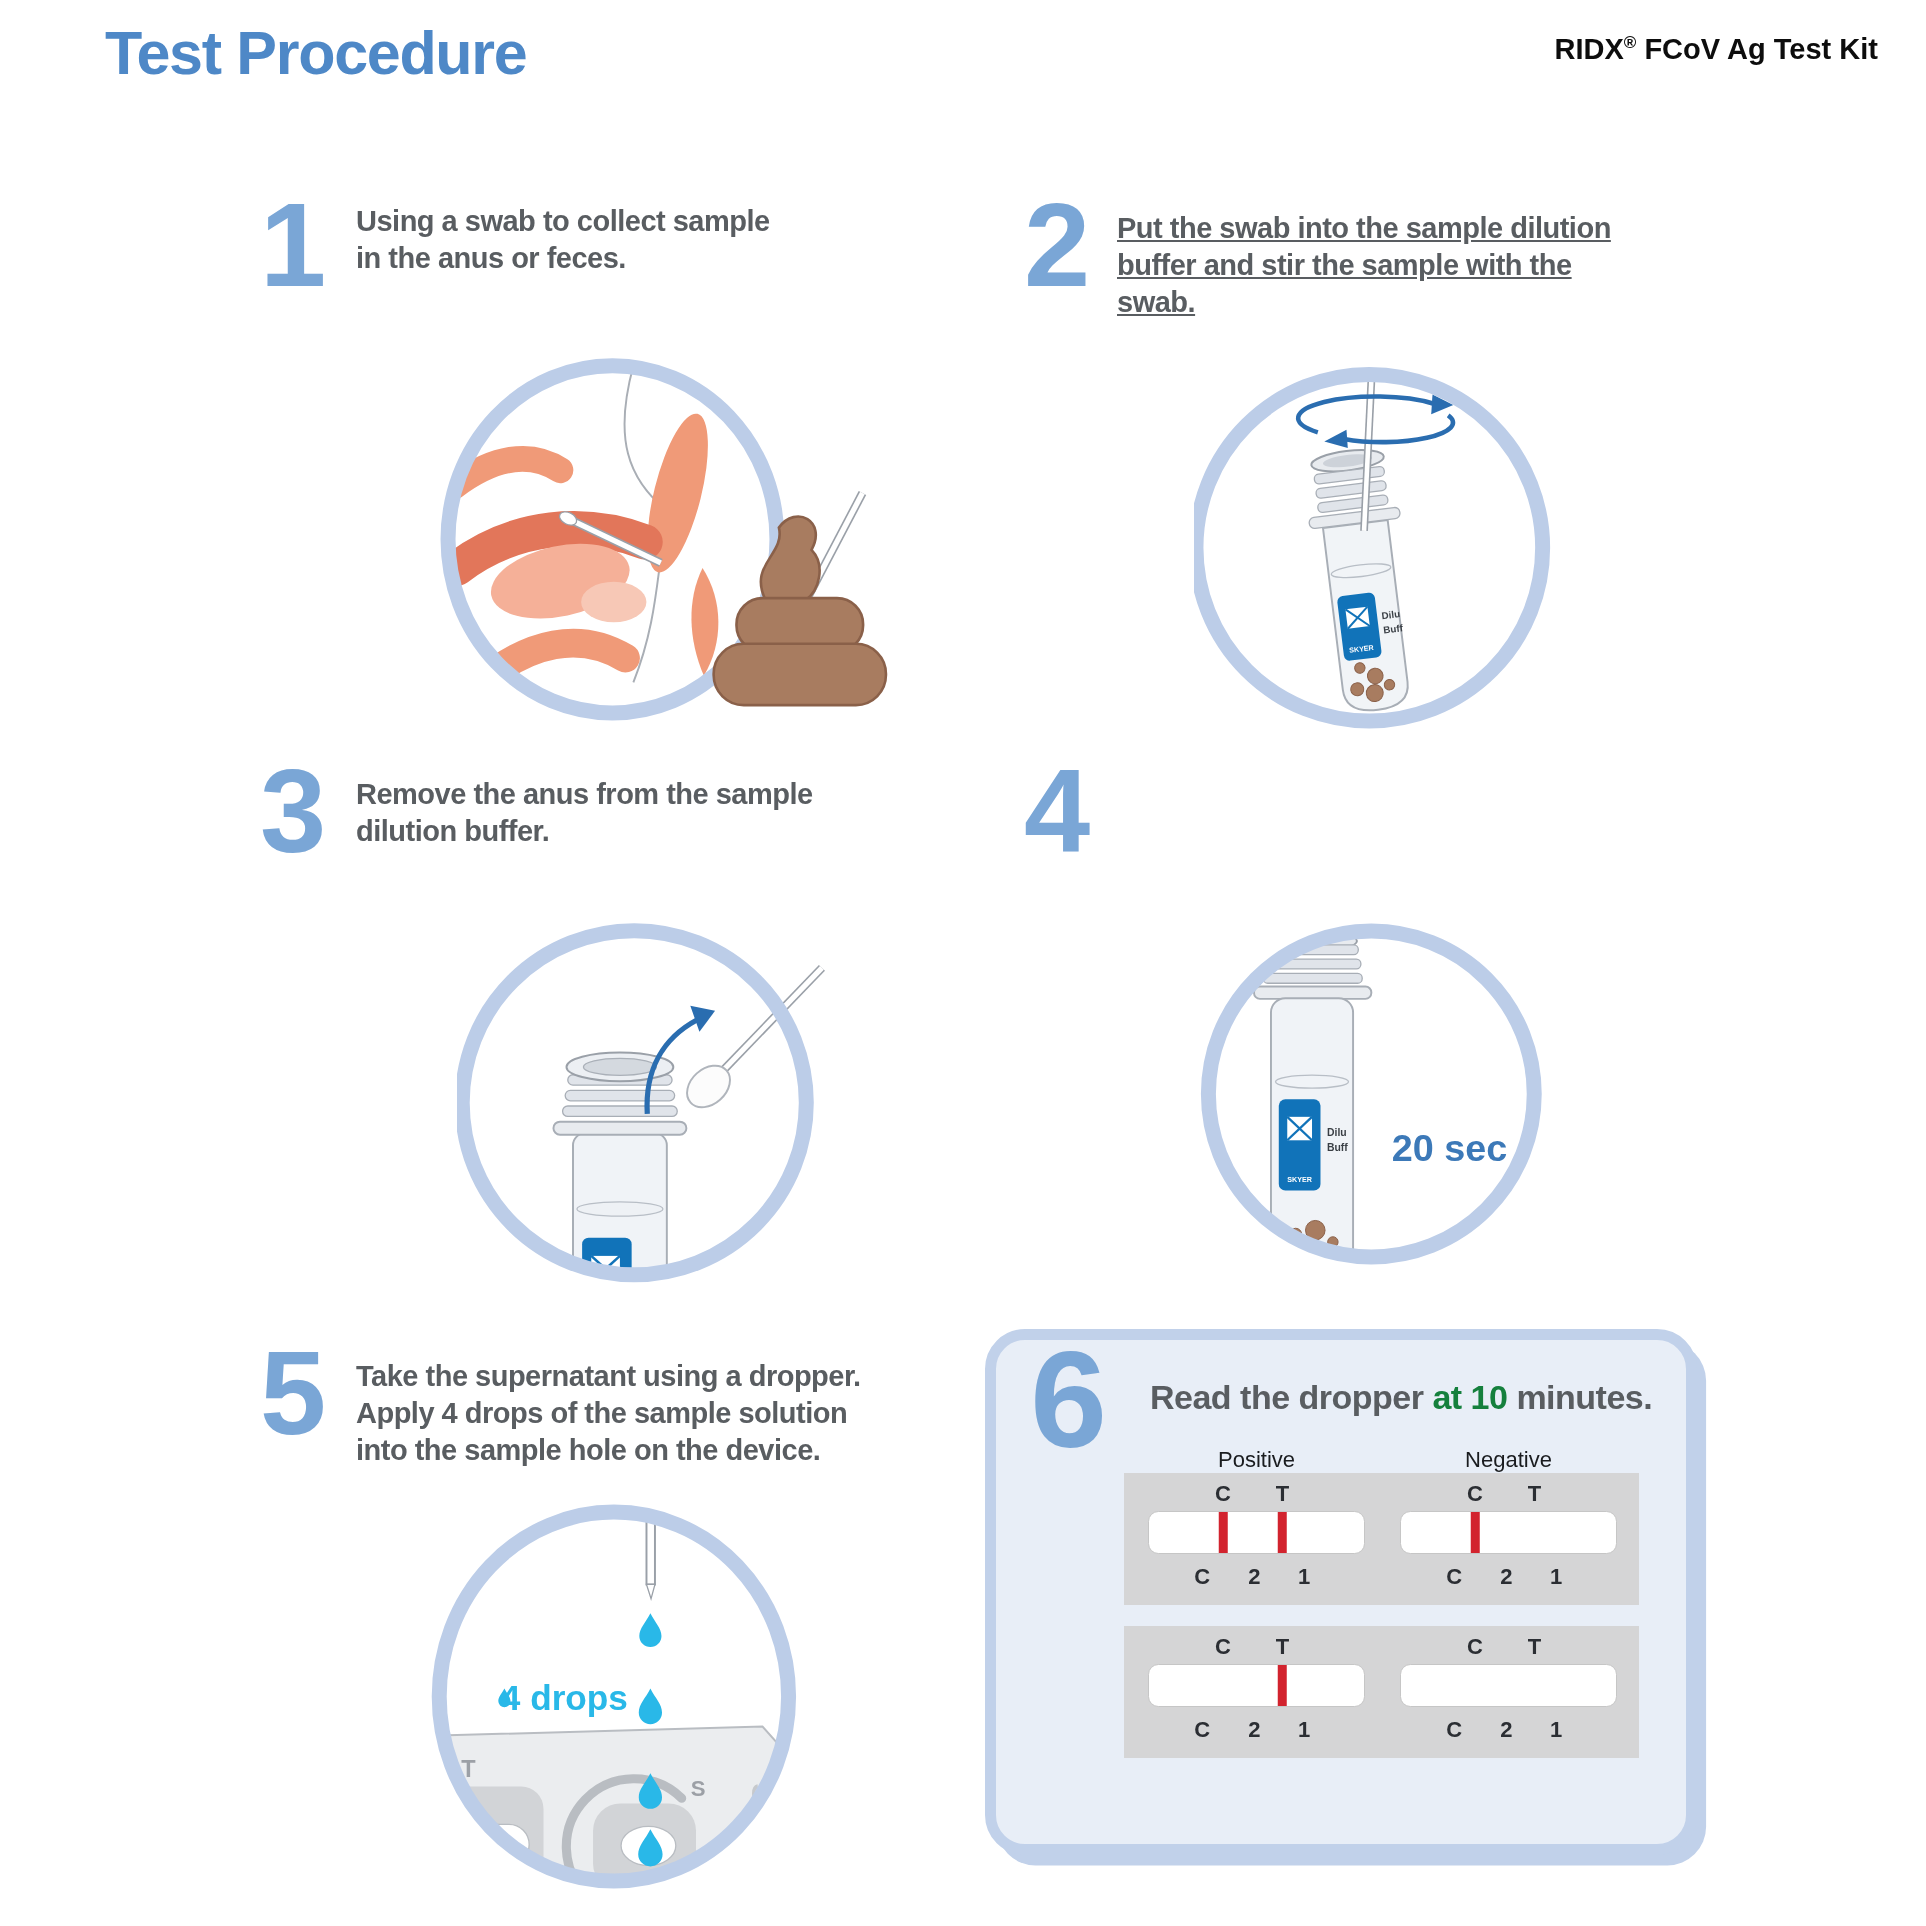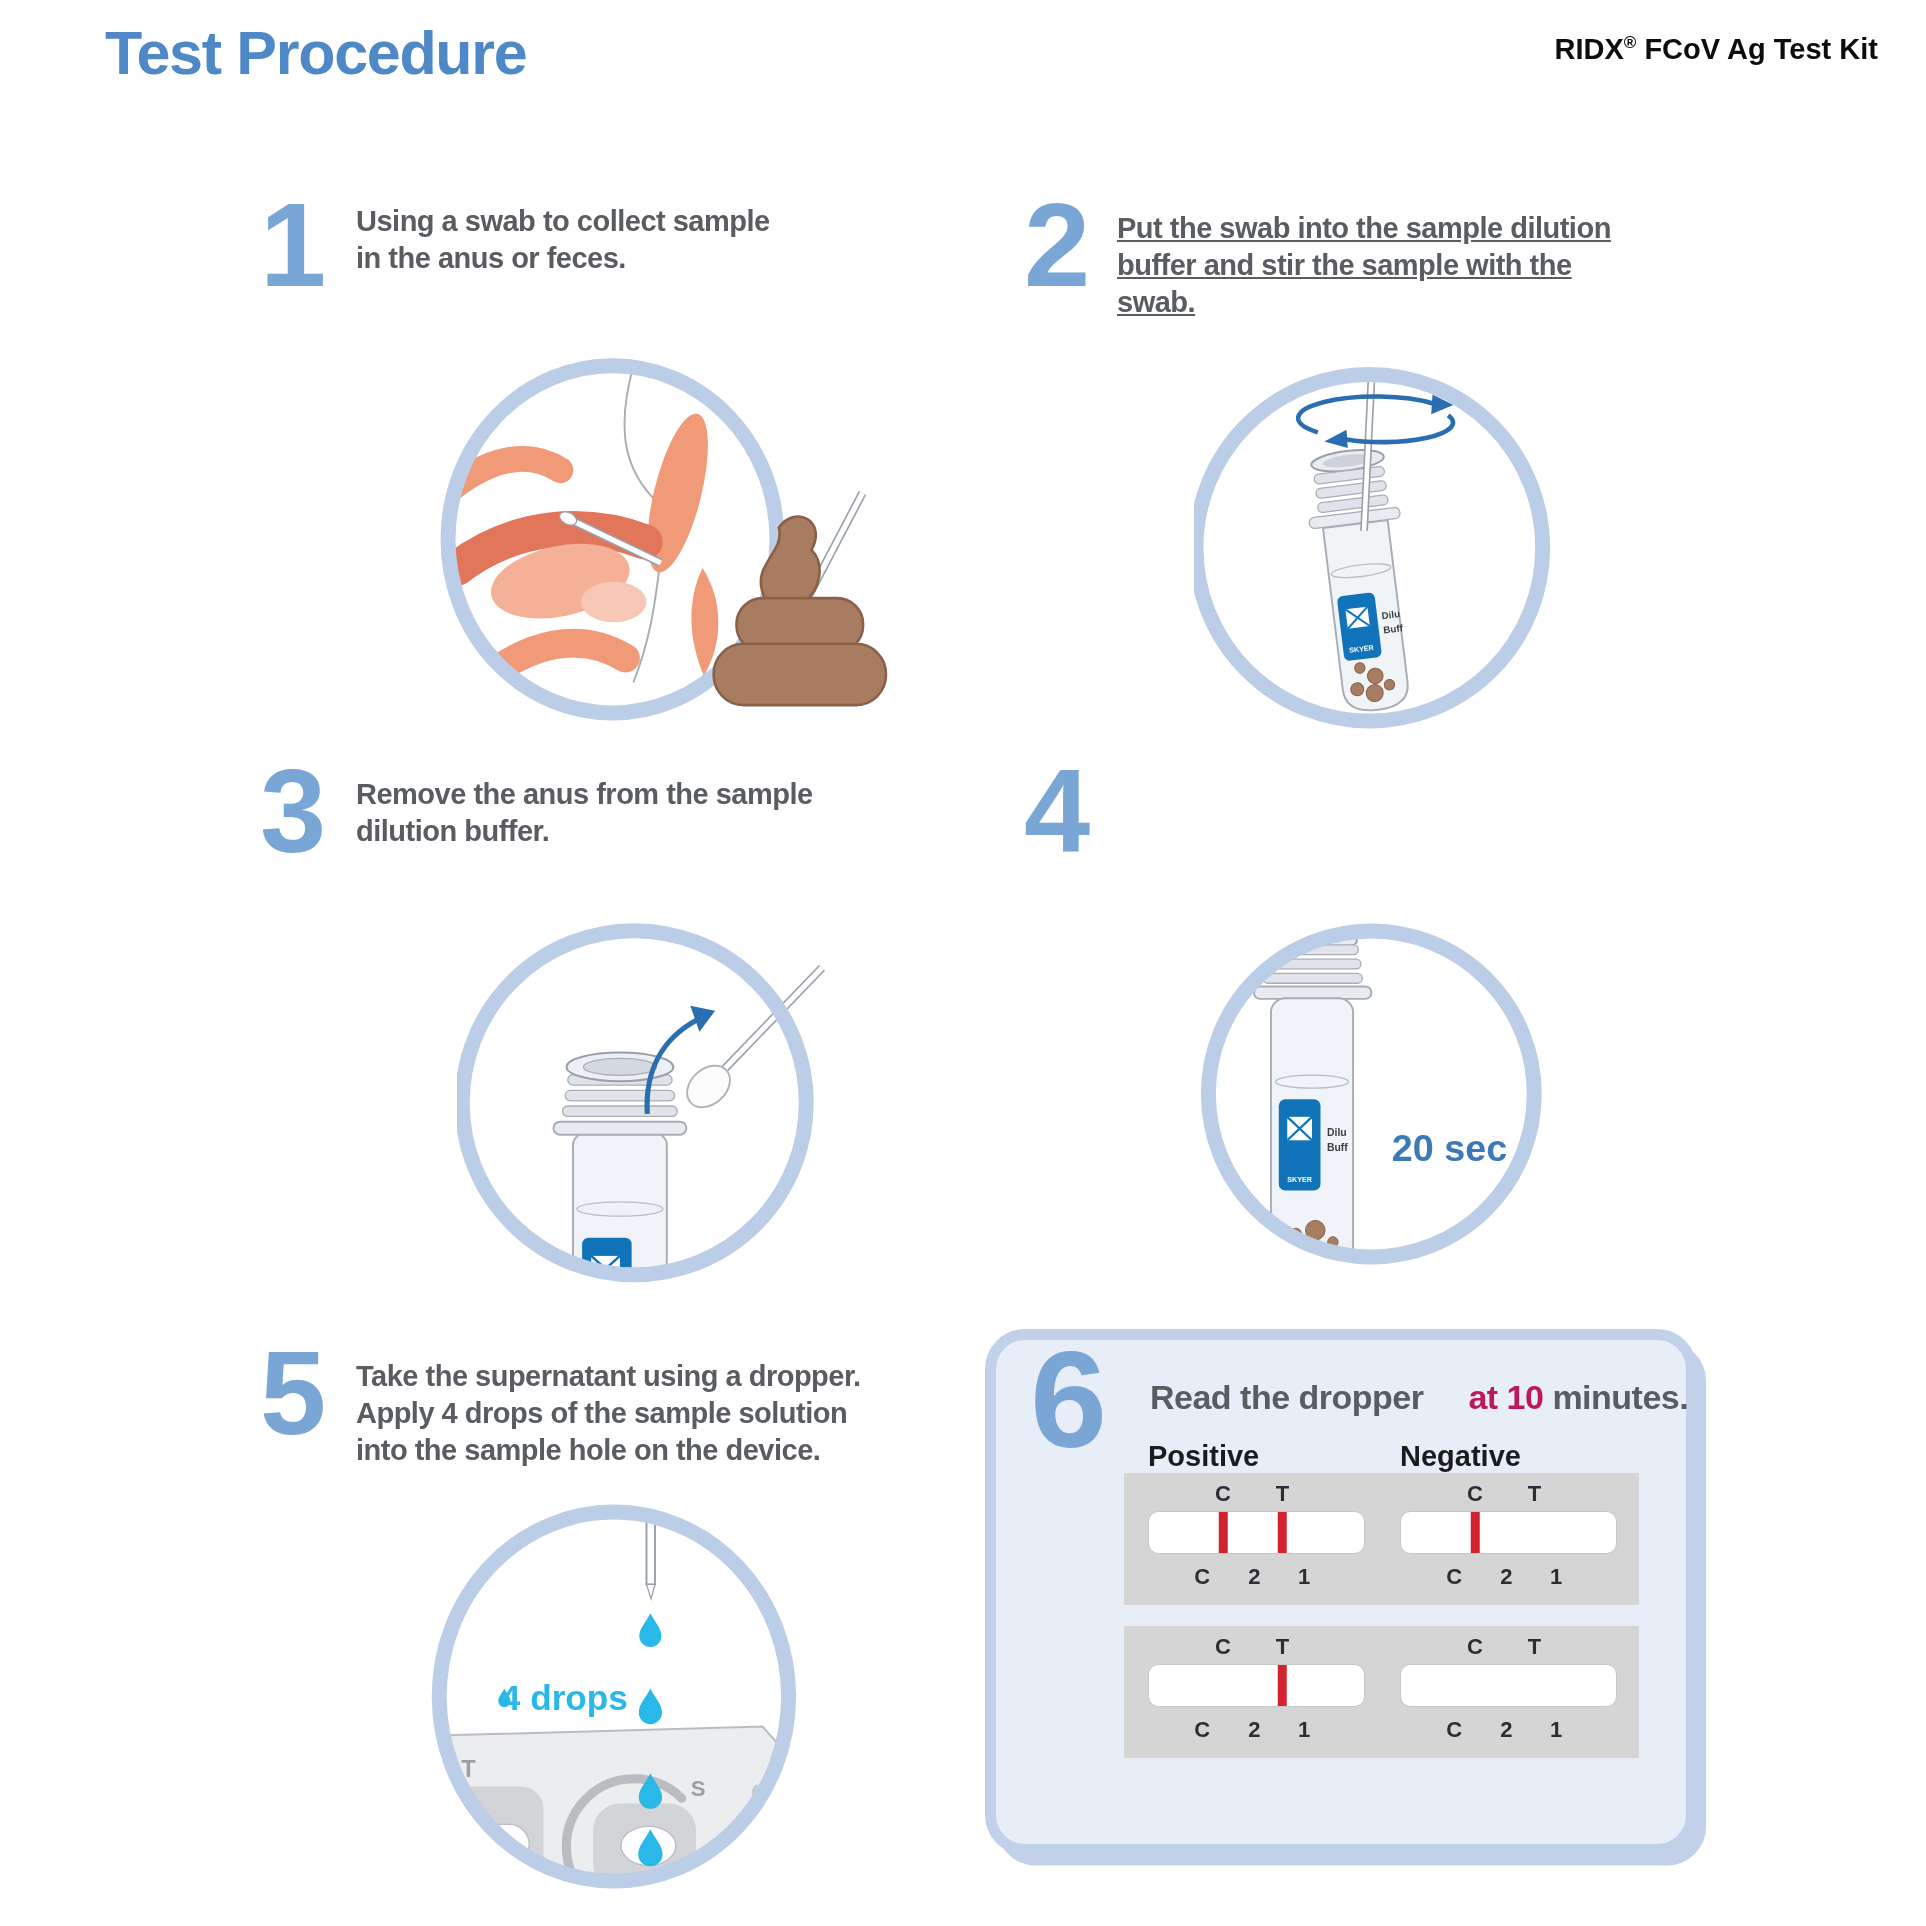--- a/index.html
+++ b/index.html
@@ -20,28 +20,28 @@
   .ill svg{display:block;}
   svg text{font-family:"Liberation Sans", sans-serif;}
 
   
   .panel6{position:absolute;left:985px;top:1329px;width:712px;height:526px;
           box-sizing:border-box;background:#e8eef7;border:11.7px solid #c1d1ea;border-radius:40px;
           box-shadow:10.4px 11.7px 0 -1.3px #c1d1ea;}
   .panel6 .step-num{left:17px;top:2.6px;width:111px;font-size:138px;}
   .heading6{position:absolute;left:154px;top:38px;font-size:34px;font-weight:700;
             letter-spacing:-0.5px;color:#595d61;white-space:nowrap;}
-  .heading6 .hl{color:#be185d;margin-left:36px;}
+  .heading6 .hl{color:#15803d;}
 
   .result-block{position:absolute;left:128px;width:515px;}
   .result-block.top{top:98px;}
   .result-block.invalid{top:286px;}
   .result-labels{display:flex;justify-content:space-between;box-sizing:border-box;
                  padding:0 22px 0 24px;height:35px;align-items:flex-end;}
-  .result-labels .cell{width:217px;font-size:29px;font-weight:700;color:#1a1c1f;}
+  .result-labels .cell{width:217px;text-align:center;font-size:22px;font-weight:400;color:#1a1c1f;}
   .result-labels.single{justify-content:center;}
   .result-labels.single .cell{width:100%;}
   .result-panel{box-sizing:border-box;width:515px;height:132px;background:#d5d5d6;
                 display:flex;justify-content:space-between;padding:6.5px 22px 0 24px;}
   .cassette{width:217px;}
   .ct-labels{position:relative;height:31px;}
   .ct-labels span{position:absolute;bottom:3.9px;transform:translateX(-50%);
                   font-size:22px;font-weight:700;color:#2b2e33;}
   .ct-labels .p0{left:34.5%;} .ct-labels .p1{left:62%;}
   .strip{position:relative;height:43px;background:#ffffff;border:1.3px solid #c6c6c6;

